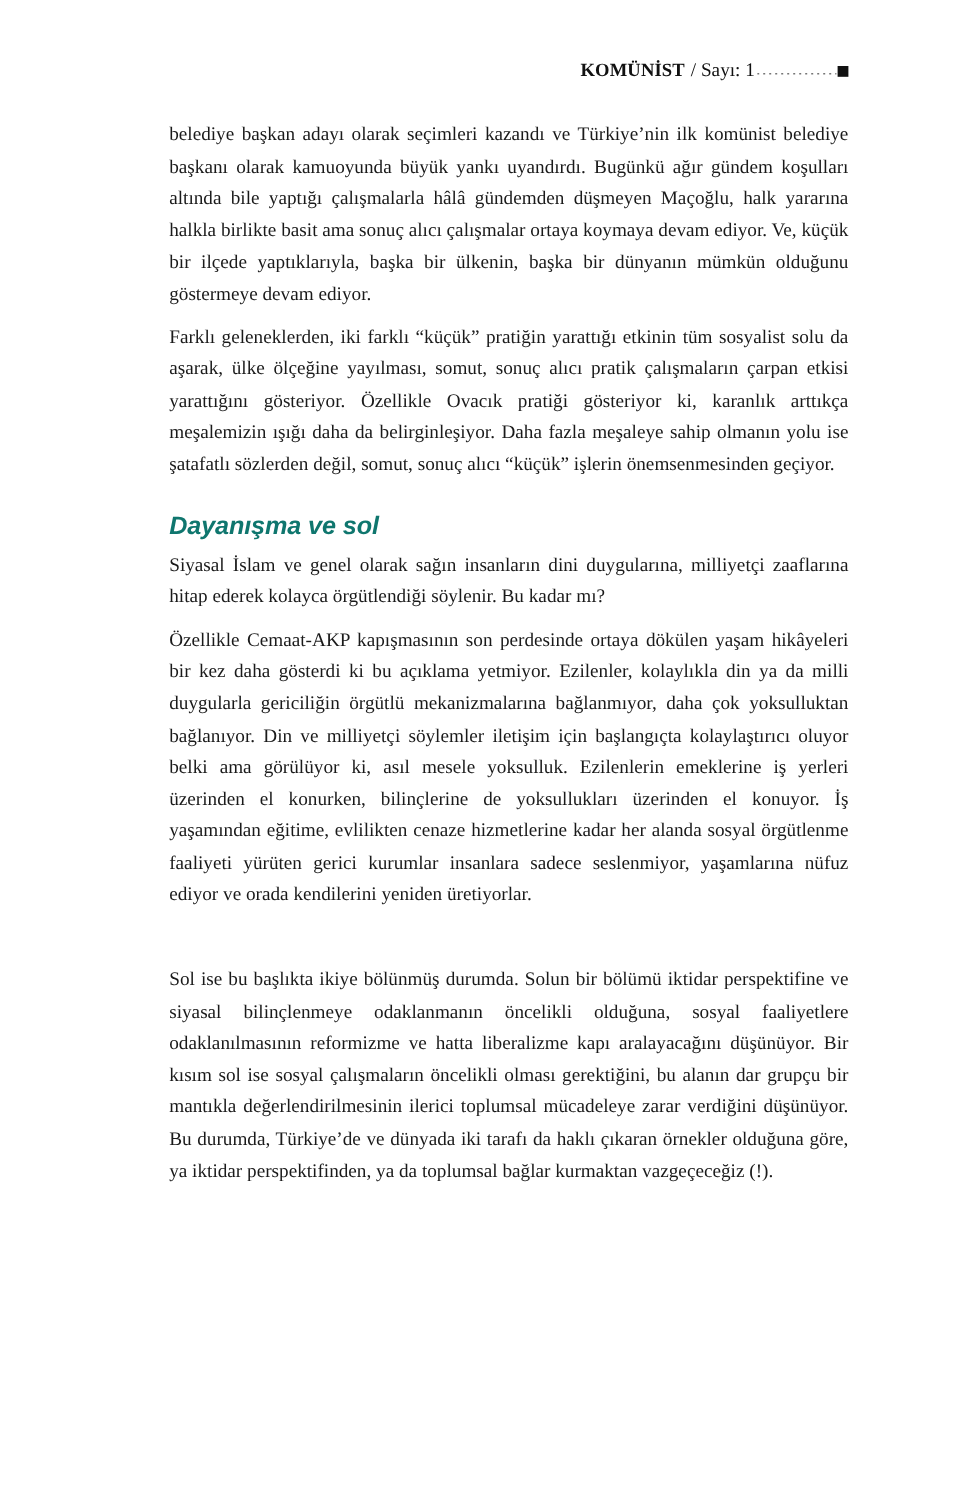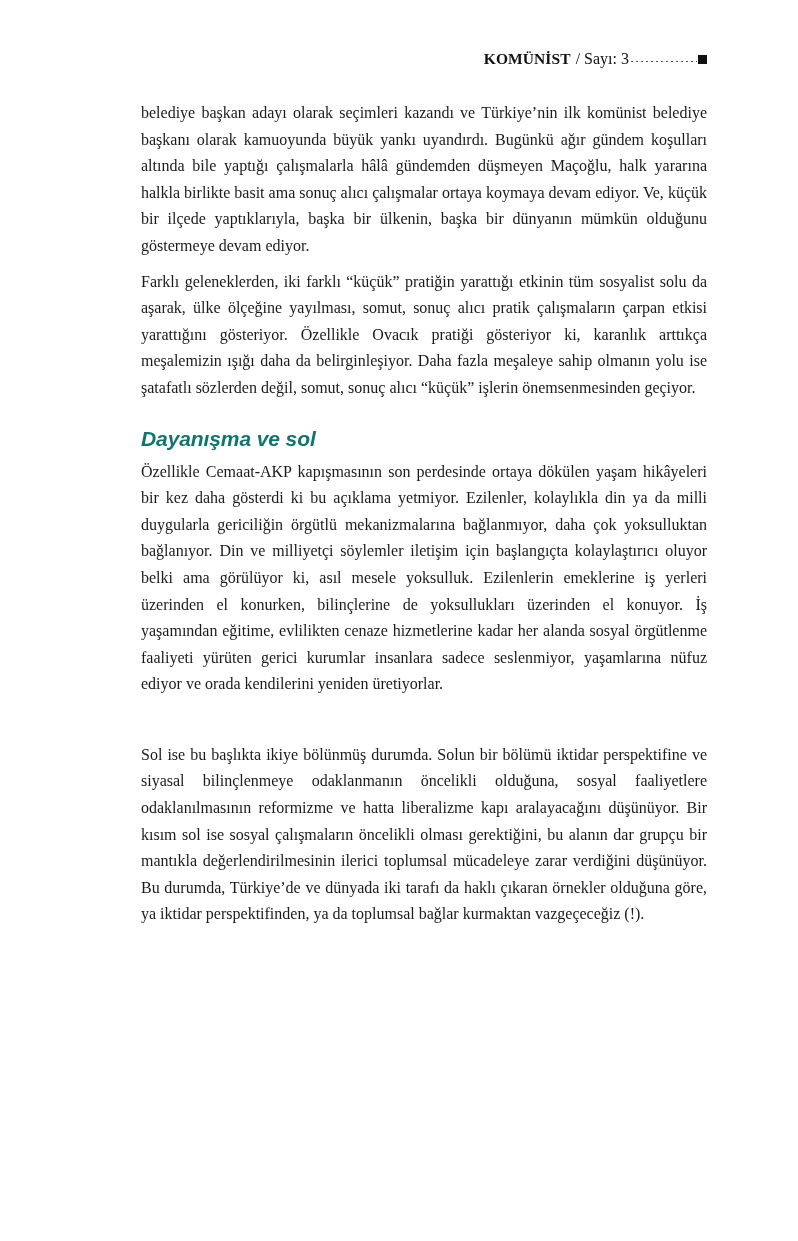--- a/index.html
+++ b/index.html
@@ -117,33 +117,34 @@
   }
 </style>
 </head>
 <body>
 
 <div class="page">
 
   <div class="running-header">
     <span class="header-journal">KOMÜNİST</span>
     <span class="header-sep">/</span>
-    <span class="header-issue">Sayı: 3</span>
+    <span class="header-issue">Sayı: 1</span>
     <span class="header-leader"></span>
     <span class="header-marker"></span>
   </div>
 
   <div class="content">
 
     <p class="body-par">belediye başkan adayı olarak seçimleri kazandı ve Türkiye’nin ilk komünist belediye başkanı olarak kamuoyunda büyük yankı uyandırdı. Bugünkü ağır gündem koşulları altında bile yaptığı çalışmalarla hâlâ gündemden düşmeyen Maçoğlu, halk yararına halkla birlikte basit ama sonuç alıcı çalışmalar ortaya koymaya devam ediyor. Ve, küçük bir ilçede yaptıklarıyla, başka bir ülkenin, başka bir dünyanın mümkün olduğunu göstermeye devam ediyor.</p>
 
     <p class="body-par">Farklı geleneklerden, iki farklı “küçük” pratiğin yarattığı etkinin tüm sosyalist solu da aşarak, ülke ölçeğine yayılması, somut, sonuç alıcı pratik çalışmaların çarpan etkisi yarattığını gösteriyor. Özellikle Ovacık pratiği gösteriyor ki, karanlık arttıkça meşalemizin ışığı daha da belirginleşiyor. Daha fazla meşaleye sahip olmanın yolu ise şatafatlı sözlerden değil, somut, sonuç alıcı “küçük” işlerin önemsenmesinden geçiyor.</p>
 
     <h2 class="section-heading">Dayanışma ve sol</h2>
 
+    <p class="body-par">Siyasal İslam ve genel olarak sağın insanların dini duygularına, milliyetçi zaaflarına hitap ederek kolayca örgütlendiği söylenir. Bu kadar mı?</p>
 
     <p class="body-par">Özellikle Cemaat-AKP kapışmasının son perdesinde ortaya dökülen yaşam hikâyeleri bir kez daha gösterdi ki bu açıklama yetmiyor. Ezilenler, kolaylıkla din ya da milli duygularla gericiliğin örgütlü mekanizmalarına bağlanmıyor, daha çok yoksulluktan bağlanıyor. Din ve milliyetçi söylemler iletişim için başlangıçta kolaylaştırıcı oluyor belki ama görülüyor ki, asıl mesele yoksulluk. Ezilenlerin emeklerine iş yerleri üzerinden el konurken, bilinçlerine de yoksullukları üzerinden el konuyor. İş yaşamından eğitime, evlilikten cenaze hizmetlerine kadar her alanda sosyal örgütlenme faaliyeti yürüten gerici kurumlar insanlara sadece seslenmiyor, yaşamlarına nüfuz ediyor ve orada kendilerini yeniden üretiyorlar.</p>
 
     <p class="body-par">Sol ise bu başlıkta ikiye bölünmüş durumda. Solun bir bölümü iktidar perspektifine ve siyasal bilinçlenmeye odaklanmanın öncelikli olduğuna, sosyal faaliyetlere odaklanılmasının reformizme ve hatta liberalizme kapı aralayacağını düşünüyor. Bir kısım sol ise sosyal çalışmaların öncelikli olması gerektiğini, bu alanın dar grupçu bir mantıkla değerlendirilmesinin ilerici toplumsal mücadeleye zarar verdiğini düşünüyor. Bu durumda, Türkiye’de ve dünyada iki tarafı da haklı çıkaran örnekler olduğuna göre, ya iktidar perspektifinden, ya da toplumsal bağlar kurmaktan vazgeçeceğiz (!).</p>
 
   </div>
 
 
 </div>
 

